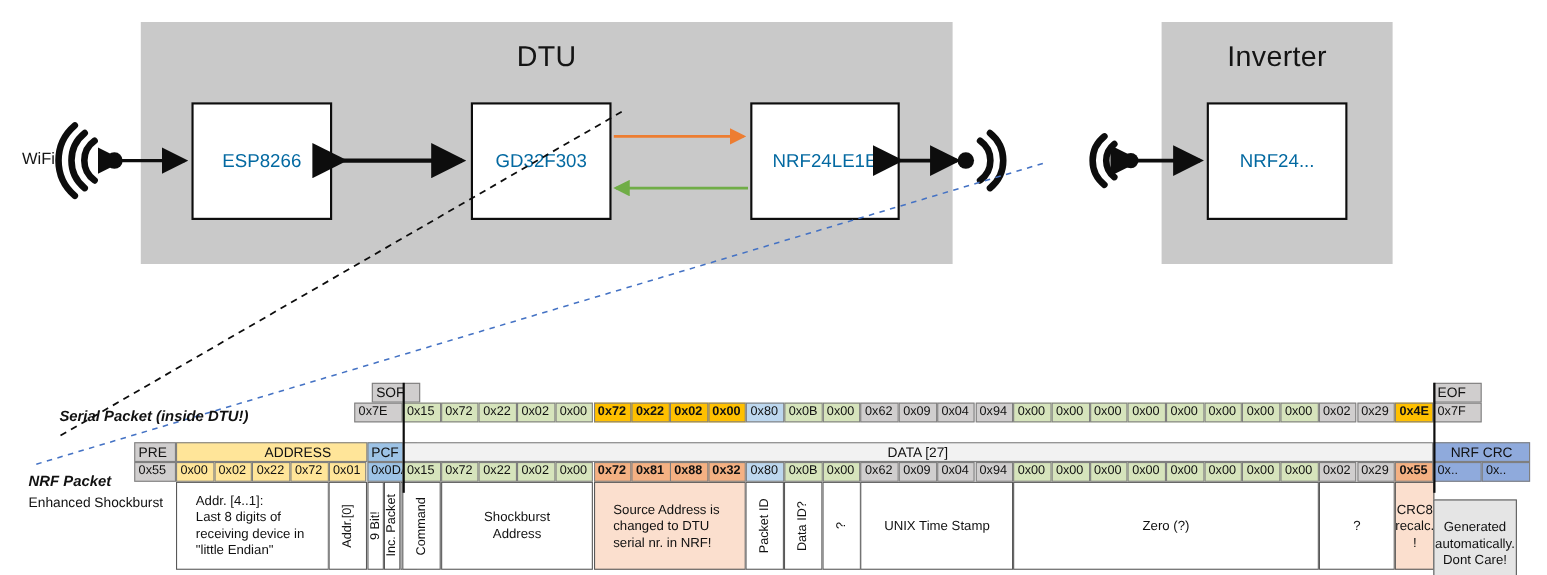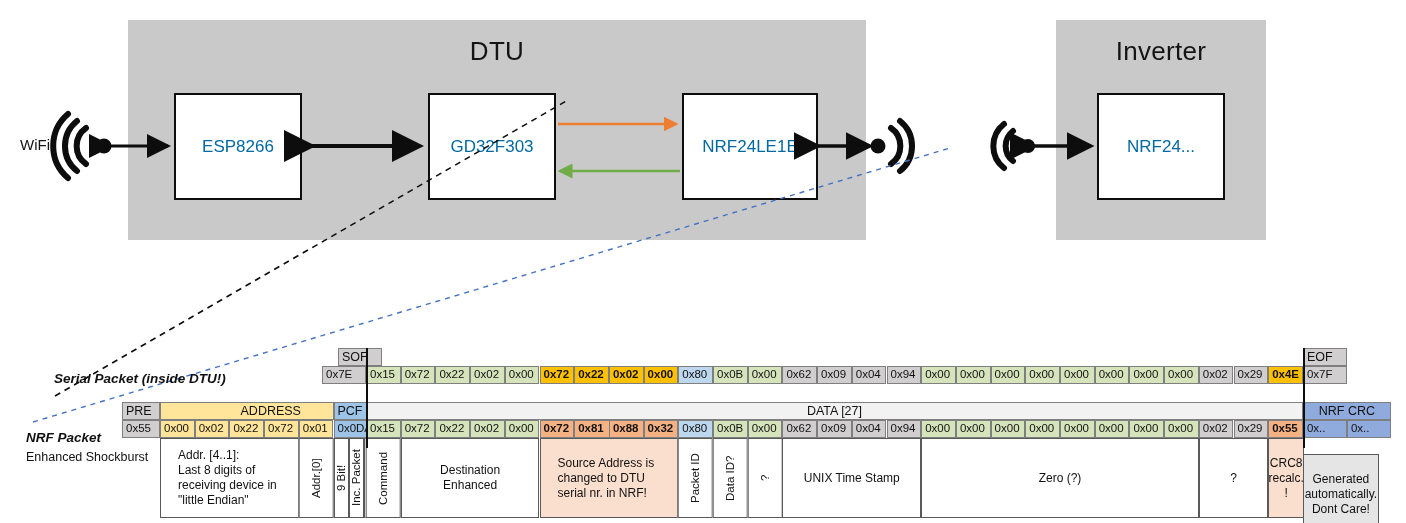--- a/index.html
+++ b/index.html
@@ -211,21 +211,21 @@
       <div class="cell b" style="left: 1268.2px; top: 90px; width: 34.7px; height: 18px; background: rgb(244, 177, 131);">0x55</div>
       <div class="cell hdr ctr" style="left: 1302.9px; top: 72px; width: 88px; height: 18px; background: rgb(143, 170, 220);">NRF CRC</div>
       <div class="cell" style="left: 1302.9px; top: 90px; width: 44px; height: 18px; background: rgb(143, 170, 220);">0x..</div>
       <div class="cell" style="left: 1346.9px; top: 90px; width: 44px; height: 18px; background: rgb(143, 170, 220);">0x..</div>
       <div class="cell desc " style="left: 160px; top: 108px; width: 138.8px; height: 80px; background: rgb(255, 255, 255);">Addr. [4..1]:<br>Last 8 digits of receiving device in "little Endian"</div>
       <div class="cell desc vert" style="left: 298.8px; top: 108px; width: 34.7px; height: 80px; background: rgb(255, 255, 255);">Addr.[0]</div>
       <div class="cell desc vert" style="left: 333.5px; top: 108px; width: 15px; height: 80px; background: rgb(255, 255, 255);">9 Bit!</div>
       <div class="cell desc vert" style="left: 348.5px; top: 108px; width: 15px; height: 80px; background: rgb(255, 255, 255);">Inc. Packet</div>
       <div class="cell desc vert" style="left: 363.5px; top: 108px; width: 15px; height: 80px; background: rgb(255, 255, 255);">Length</div>
       <div class="cell desc vert" style="left: 366px; top: 108px; width: 34.7px; height: 80px; background: rgb(255, 255, 255);">Command</div>
-      <div class="cell desc ctr" style="left: 400.7px; top: 108px; width: 138.8px; height: 80px; background: rgb(255, 255, 255);">Destination Enhanced</div>
+      <div class="cell desc ctr" style="left: 400.7px; top: 108px; width: 138.8px; height: 80px; background: rgb(255, 255, 255);">Shockburst Address</div>
       <div class="cell desc " style="left: 539.5px; top: 108px; width: 138.8px; height: 80px; background: rgb(251, 223, 206);">Source Address is changed to DTU serial nr. in NRF!</div>
       <div class="cell desc vert" style="left: 678.3px; top: 108px; width: 34.7px; height: 80px; background: rgb(255, 255, 255);">Packet ID</div>
       <div class="cell desc vert" style="left: 713px; top: 108px; width: 34.7px; height: 80px; background: rgb(255, 255, 255);">Data ID?</div>
       <div class="cell desc vert" style="left: 747.7px; top: 108px; width: 34.7px; height: 80px; background: rgb(255, 255, 255);">?</div>
       <div class="cell desc ctr" style="left: 782.4px; top: 108px; width: 138.8px; height: 80px; background: rgb(255, 255, 255);">UNIX Time Stamp</div>
       <div class="cell desc ctr" style="left: 921.2px; top: 108px; width: 277.6px; height: 80px; background: rgb(255, 255, 255);">Zero (?)</div>
       <div class="cell desc ctr" style="left: 1198.8px; top: 108px; width: 69.4px; height: 80px; background: rgb(255, 255, 255);">?</div>
       <div class="cell desc ctr" style="left: 1268.2px; top: 108px; width: 34.7px; height: 80px; background: rgb(251, 223, 206);">CRC8 recalc. !</div>
       <div class="cell desc ctr" style="left: 1302.9px; top: 124px; width: 76px; height: 80px; background: #e5e5e5;">Generated automatically. Dont Care!</div>
     </div>

